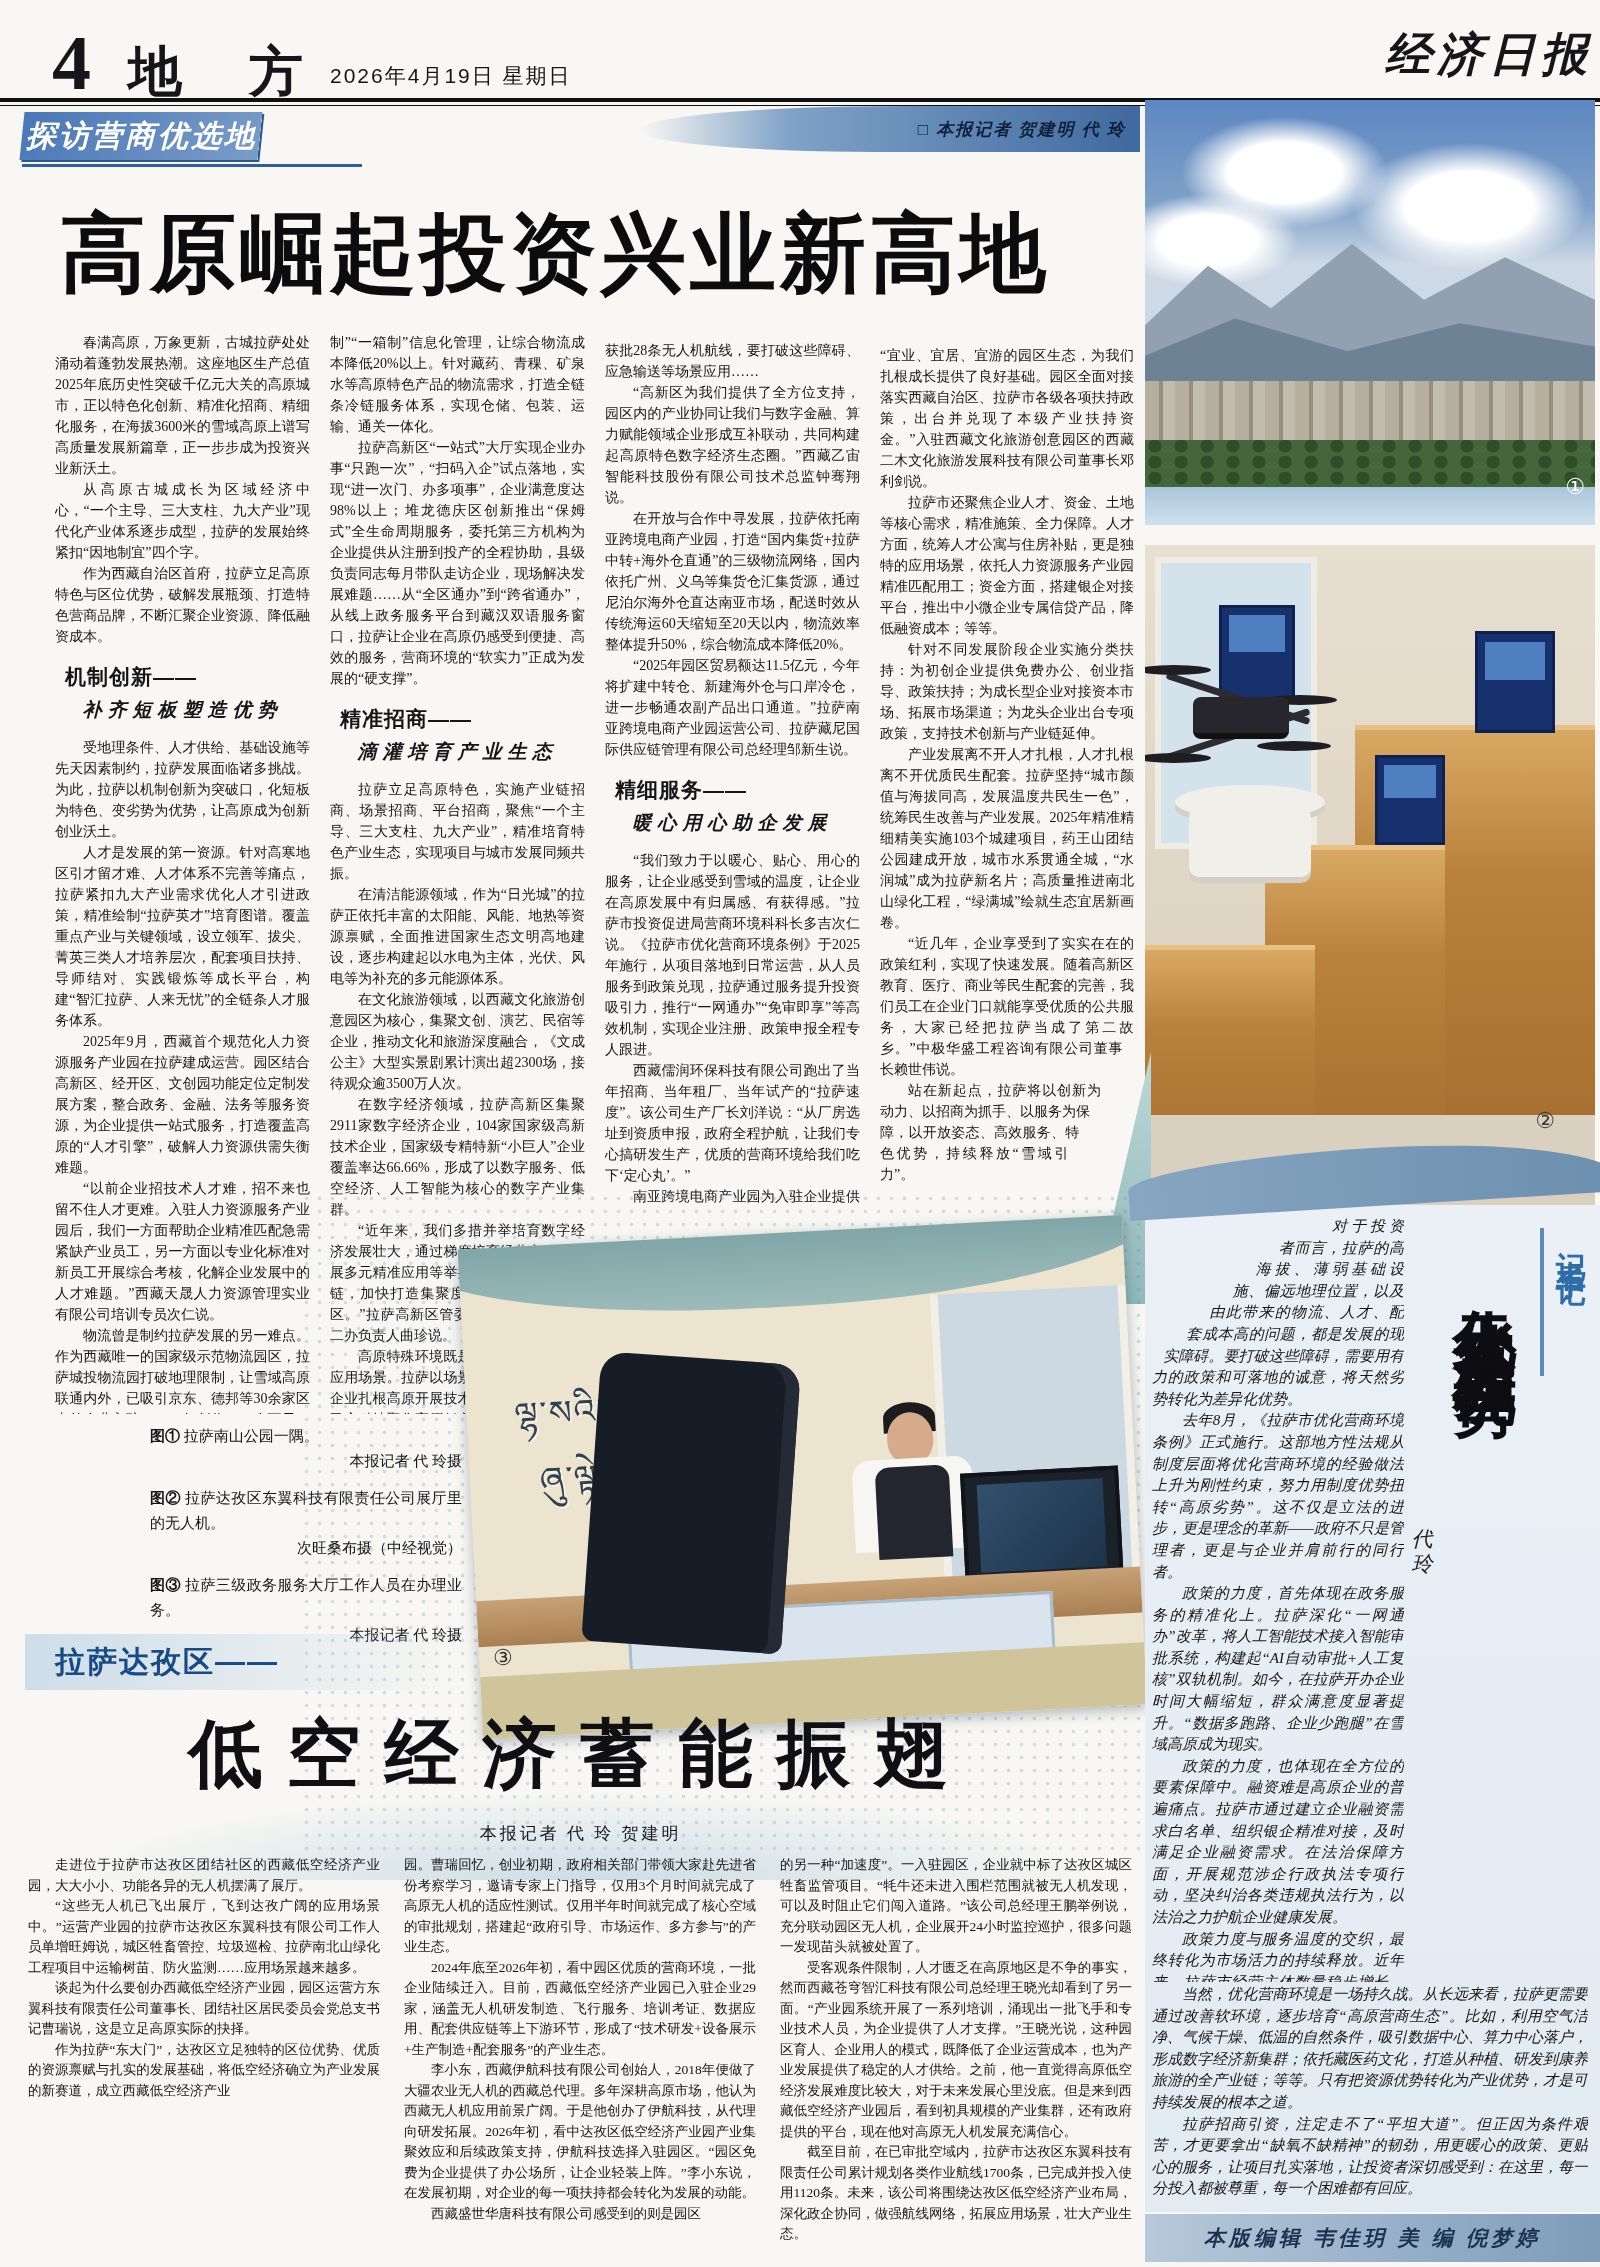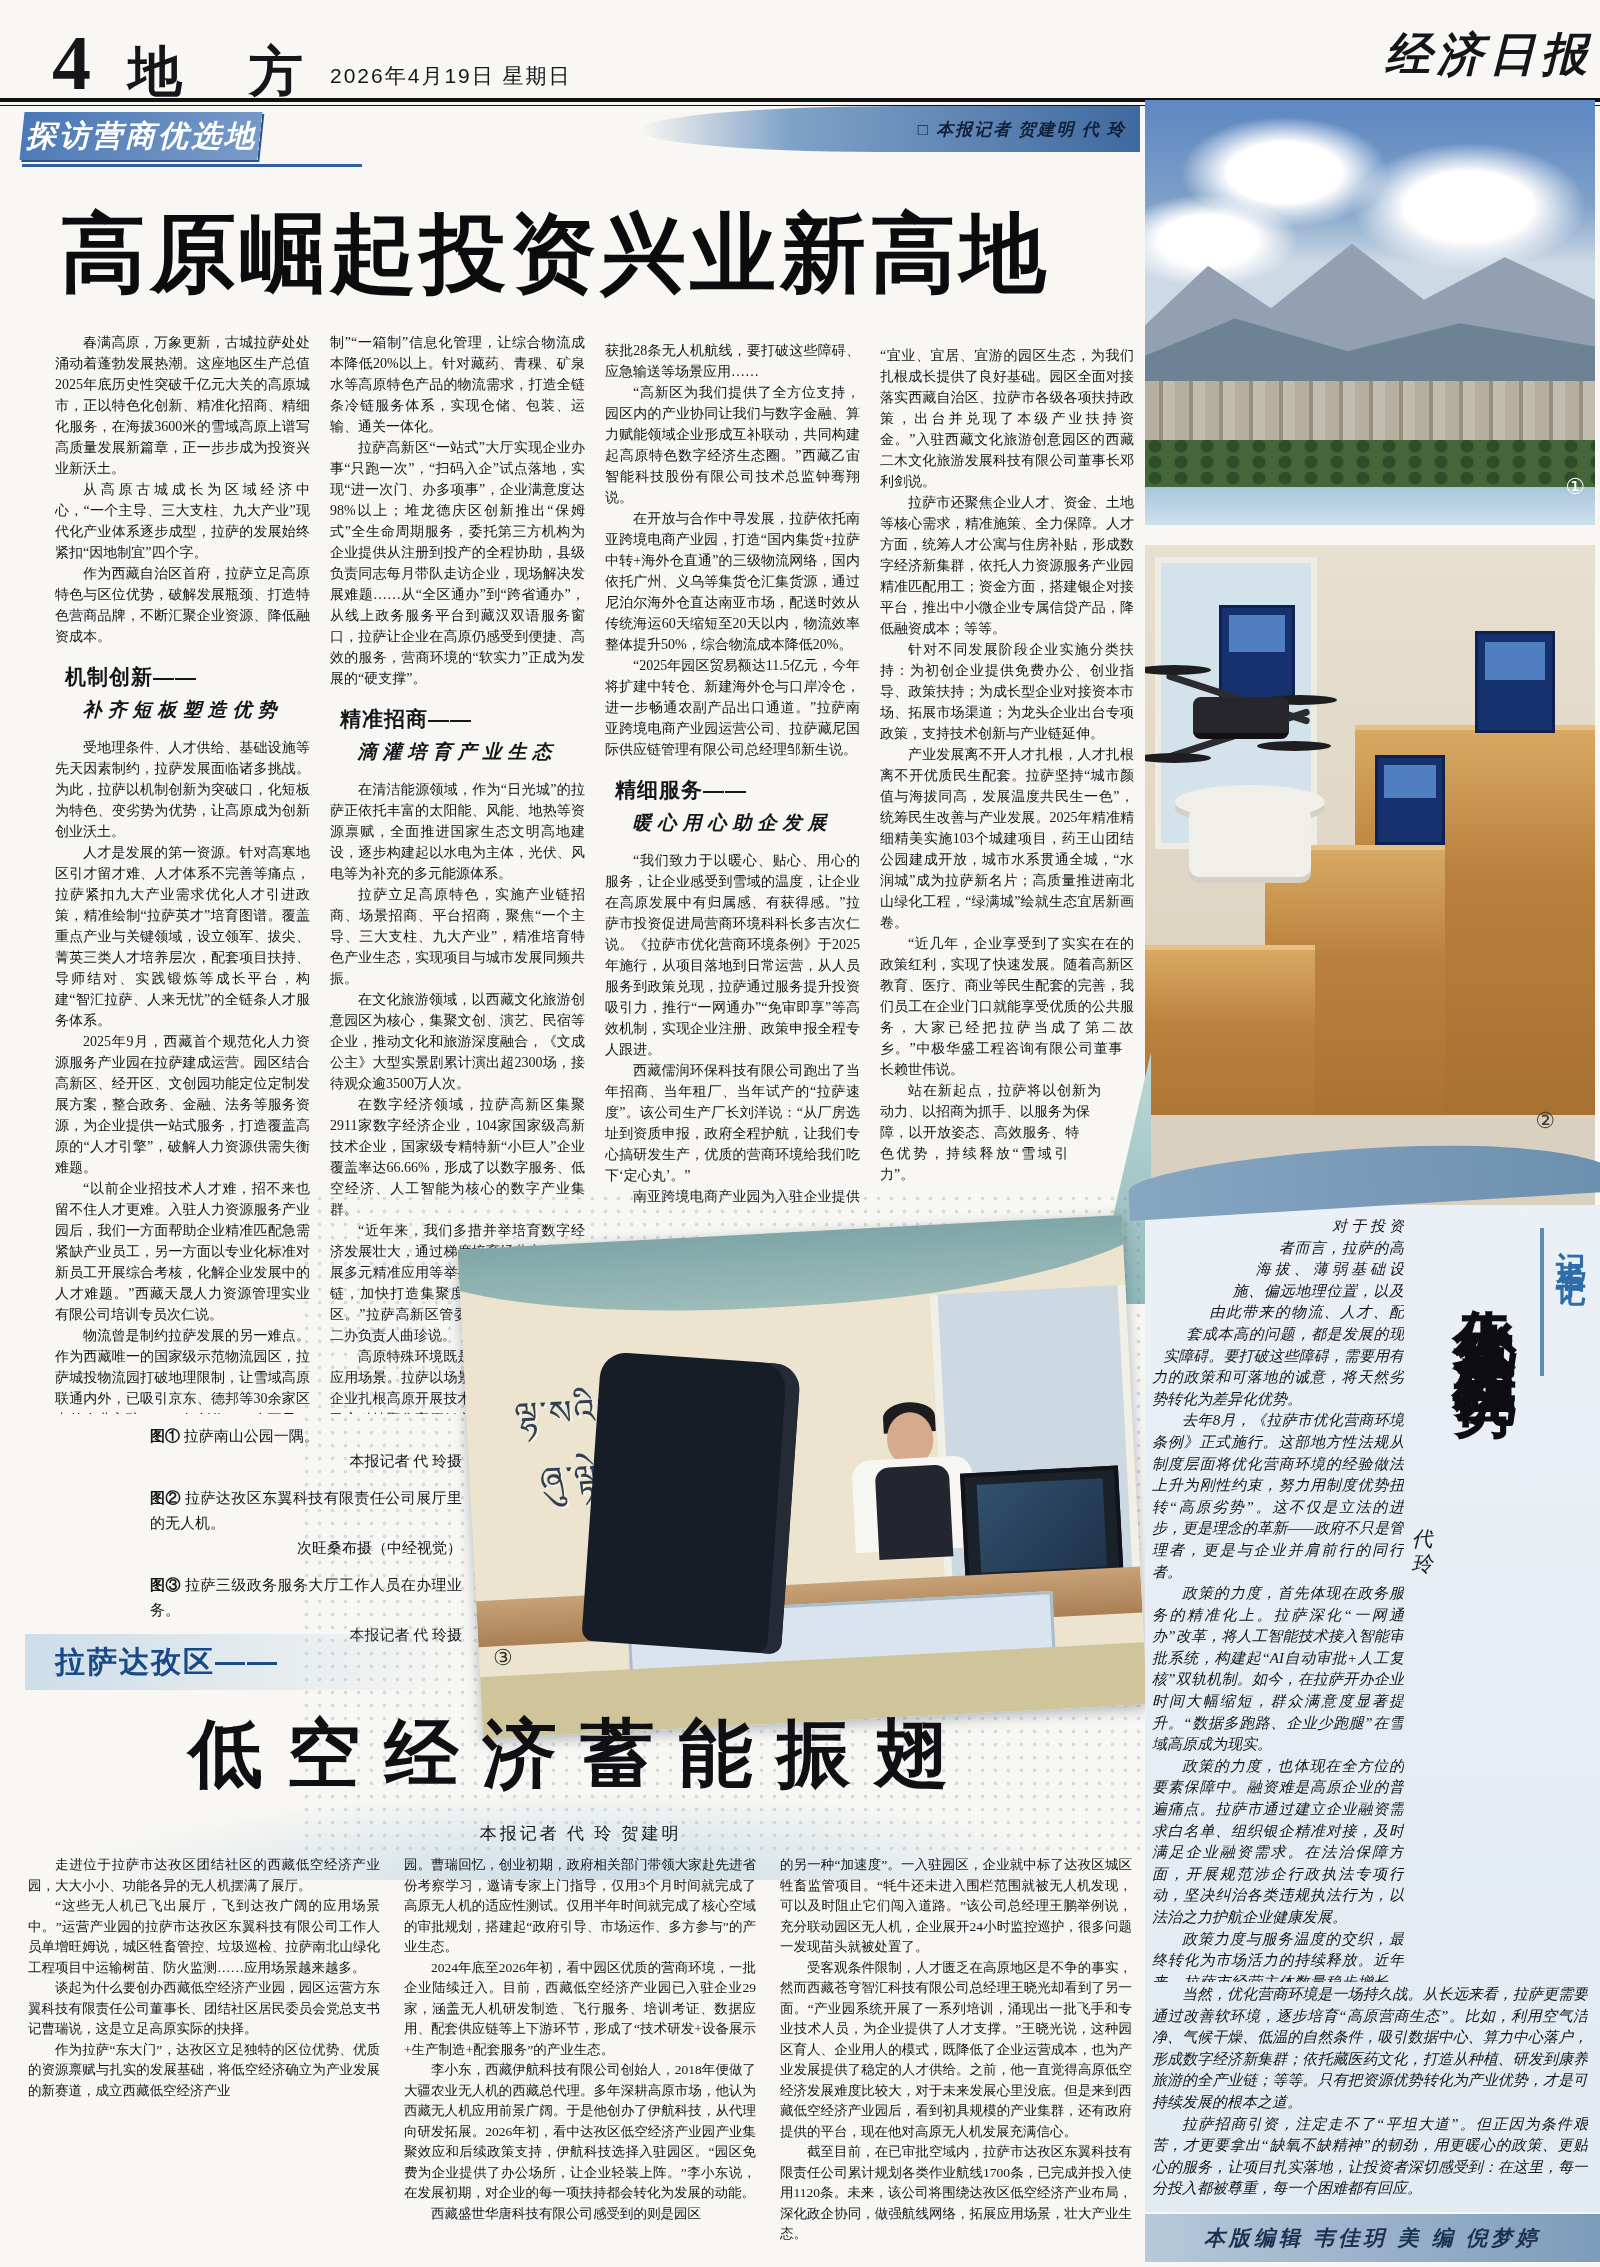--- a/index.html
+++ b/index.html
@@ -143,22 +143,22 @@
     <p class="para">人才是发展的第一资源。针对高寒地区引才留才难、人才体系不完善等痛点，拉萨紧扣九大产业需求优化人才引进政策，精准绘制“拉萨英才”培育图谱。覆盖重点产业与关键领域，设立领军、拔尖、菁英三类人才培养层次，配套项目扶持、导师结对、实践锻炼等成长平台，构建“智汇拉萨、人来无忧”的全链条人才服务体系。</p>
     <p class="para">2025年9月，西藏首个规范化人力资源服务产业园在拉萨建成运营。园区结合高新区、经开区、文创园功能定位定制发展方案，整合政务、金融、法务等服务资源，为企业提供一站式服务，打造覆盖高原的“人才引擎”，破解人力资源供需失衡难题。</p>
     <p class="para">“以前企业招技术人才难，招不来也留不住人才更难。入驻人力资源服务产业园后，我们一方面帮助企业精准匹配急需紧缺产业员工，另一方面以专业化标准对新员工开展综合考核，化解企业发展中的人才难题。”西藏天晟人力资源管理实业有限公司培训专员次仁说。</p>
     <p class="para">物流曾是制约拉萨发展的另一难点。作为西藏唯一的国家级示范物流园区，拉萨城投物流园打破地理限制，让雪域高原联通内外，已吸引京东、德邦等30余家区内外企业入驻，2025年创收4000余万元，成为拉萨带动区域物流运输枢纽的重要组成部分，更成为西藏融入“一带一路”、对接陆海新通道的重要窗口。</p>
   </div>
 <div class="col" style="left:330px;top:332px;width:255px;height:1082px;">
     <p class="para" style="text-indent: 0px;">制”“一箱制”信息化管理，让综合物流成本降低20%以上。针对藏药、青稞、矿泉水等高原特色产品的物流需求，打造全链条冷链服务体系，实现仓储、包装、运输、通关一体化。</p>
     <p class="para">拉萨高新区“一站式”大厅实现企业办事“只跑一次”，“扫码入企”试点落地，实现“进一次门、办多项事”，企业满意度达98%以上；堆龙德庆区创新推出“保姆式”全生命周期服务，委托第三方机构为企业提供从注册到投产的全程协助，县级负责同志每月带队走访企业，现场解决发展难题……从“全区通办”到“跨省通办”，从线上政务服务平台到藏汉双语服务窗口，拉萨让企业在高原仍感受到便捷、高效的服务，营商环境的“软实力”正成为发展的“硬支撑”。</p>
     <div class="subhead-bold">精准招商——</div>
     <div class="subhead-kai">滴灌培育产业生态</div>
+    <p class="para">拉萨立足高原特色，实施产业链招商、场景招商、平台招商，聚焦“一个主导、三大支柱、九大产业”，精准培育特色产业生态，实现项目与城市发展同频共振。</p>
     <p class="para">在清洁能源领域，作为“日光城”的拉萨正依托丰富的太阳能、风能、地热等资源禀赋，全面推进国家生态文明高地建设，逐步构建起以水电为主体，光伏、风电等为补充的多元能源体系。</p>
-    <p class="para">拉萨立足高原特色，实施产业链招商、场景招商、平台招商，聚焦“一个主导、三大支柱、九大产业”，精准培育特色产业生态，实现项目与城市发展同频共振。</p>
     <p class="para">在文化旅游领域，以西藏文化旅游创意园区为核心，集聚文创、演艺、民宿等企业，推动文化和旅游深度融合，《文成公主》大型实景剧累计演出超2300场，接待观众逾3500万人次。</p>
     <p class="para">在数字经济领域，拉萨高新区集聚2911家数字经济企业，104家国家级高新技术企业，国家级专精特新“小巨人”企业覆盖率达66.66%，形成了以数字服务、低空经济、人工智能为核心的数字产业集群。</p>
     <p class="para">“近年来，我们多措并举培育数字经济发展壮大，通过梯度培育经营主体、开展多元精准应用等举措，持续强链补链延链，加快打造集聚度高的数字经济集聚区。”拉萨高新区管委会经济发展局招商二办负责人曲珍说。</p>
     <p class="para">高原特殊环境既是挑战，更是独特的应用场景。拉萨以场景招商为抓手，吸引企业扎根高原开展技术创新与产品研发。乙宙科技聚焦高原低空智能感知领域，用无人机、AI技术赋能生态保护、农业物流、传统手工业，破解高海拔作业难题；拉萨数字经济集团</p>
   </div>
 <div class="col" style="left:605px;top:340px;width:255px;height:868px;">
     <p class="para" style="text-indent: 0px;">获批28条无人机航线，要打破这些障碍、应急输送等场景应用……</p>
     <p class="para">“高新区为我们提供了全方位支持，园区内的产业协同让我们与数字金融、算力赋能领域企业形成互补联动，共同构建起高原特色数字经济生态圈。”西藏乙宙智能科技股份有限公司技术总监钟骞翔说。</p>
     <p class="para">在开放与合作中寻发展，拉萨依托南亚跨境电商产业园，打造“国内集货+拉萨中转+海外仓直通”的三级物流网络，国内依托广州、义乌等集货仓汇集货源，通过尼泊尔海外仓直达南亚市场，配送时效从传统海运60天缩短至20天以内，物流效率整体提升50%，综合物流成本降低20%。</p>
     <p class="para">“2025年园区贸易额达11.5亿元，今年将扩建中转仓、新建海外仓与口岸冷仓，进一步畅通农副产品出口通道。”拉萨南亚跨境电商产业园运营公司、拉萨藏尼国际供应链管理有限公司总经理邹新生说。</p>
@@ -166,21 +166,21 @@
     <div class="subhead-kai">暖心用心助企发展</div>
     <p class="para">“我们致力于以暖心、贴心、用心的服务，让企业感受到雪域的温度，让企业在高原发展中有归属感、有获得感。”拉萨市投资促进局营商环境科科长多吉次仁说。《拉萨市优化营商环境条例》于2025年施行，从项目落地到日常运营，从人员服务到政策兑现，拉萨通过服务提升投资吸引力，推行“一网通办”“免审即享”等高效机制，实现企业注册、政策申报全程专人跟进。</p>
     <p class="para">西藏儒润环保科技有限公司跑出了当年招商、当年租厂、当年试产的“拉萨速度”。该公司生产厂长刘洋说：“从厂房选址到资质申报，政府全程护航，让我们专心搞研发生产，优质的营商环境给我们吃下‘定心丸’。”</p>
     <p class="para">南亚跨境电商产业园为入驻企业提供免费仓储与办公场地，联合海关等部门实现智能报关、快速退税；西藏文化旅游创意园区建立助企纾困长效机制，举办银企对接会，协调解决难题30余条，助力企业融资1.6亿元，2025年兑现扶持资金317.52万元，惠及17家经营主体。</p>
   </div>
 <div class="col" style="left:880px;top:345px;width:255px;height:938px;">
   <div style="float:right;width:1px;height:690px;"></div>
   <div style="float:right;clear:right;width:128px;height:248px;shape-outside:polygon(100% 0,0 100%,100% 100%);"></div>
   <div>
       <p class="para" style="text-indent: 0px;">“宜业、宜居、宜游的园区生态，为我们扎根成长提供了良好基础。园区全面对接落实西藏自治区、拉萨市各级各项扶持政策，出台并兑现了本级产业扶持资金。”入驻西藏文化旅游创意园区的西藏二木文化旅游发展科技有限公司董事长邓利剑说。</p>
-      <p class="para">拉萨市还聚焦企业人才、资金、土地等核心需求，精准施策、全力保障。人才方面，统筹人才公寓与住房补贴，形成数字经济新集群，依托人力资源服务产业园精准匹配用工；资金方面，搭建银企对接平台，推出中小微企业专属信贷产品，降低融资成本；等等。</p>
+      <p class="para">拉萨市还聚焦企业人才、资金、土地等核心需求，精准施策、全力保障。人才方面，统筹人才公寓与住房补贴，更是独特的应用场景，依托人力资源服务产业园精准匹配用工；资金方面，搭建银企对接平台，推出中小微企业专属信贷产品，降低融资成本；等等。</p>
       <p class="para">针对不同发展阶段企业实施分类扶持：为初创企业提供免费办公、创业指导、政策扶持；为成长型企业对接资本市场、拓展市场渠道；为龙头企业出台专项政策，支持技术创新与产业链延伸。</p>
       <p class="para">产业发展离不开人才扎根，人才扎根离不开优质民生配套。拉萨坚持“城市颜值与海拔同高，发展温度共民生一色”，统筹民生改善与产业发展。2025年精准精细精美实施103个城建项目，药王山团结公园建成开放，城市水系贯通全城，“水润城”成为拉萨新名片；高质量推进南北山绿化工程，“绿满城”绘就生态宜居新画卷。</p>
       <p class="para">“近几年，企业享受到了实实在在的政策红利，实现了快速发展。随着高新区教育、医疗、商业等民生配套的完善，我们员工在企业门口就能享受优质的公共服务，大家已经把拉萨当成了第二故乡。”中极华盛工程咨询有限公司董事长赖世伟说。</p>
       <p class="para">站在新起点，拉萨将以创新为动力、以招商为抓手、以服务为保障，以开放姿态、高效服务、特色优势，持续释放“雪域引力”。</p>
     </div>
 </div>
 
 <div class="photo" style="left:1145px;top:100px;width:450px;height:425px;">
   <div class="p1sky"></div>
   <div class="cloud" style="left:8%;top:4%;width:46%;height:26%;"></div>

